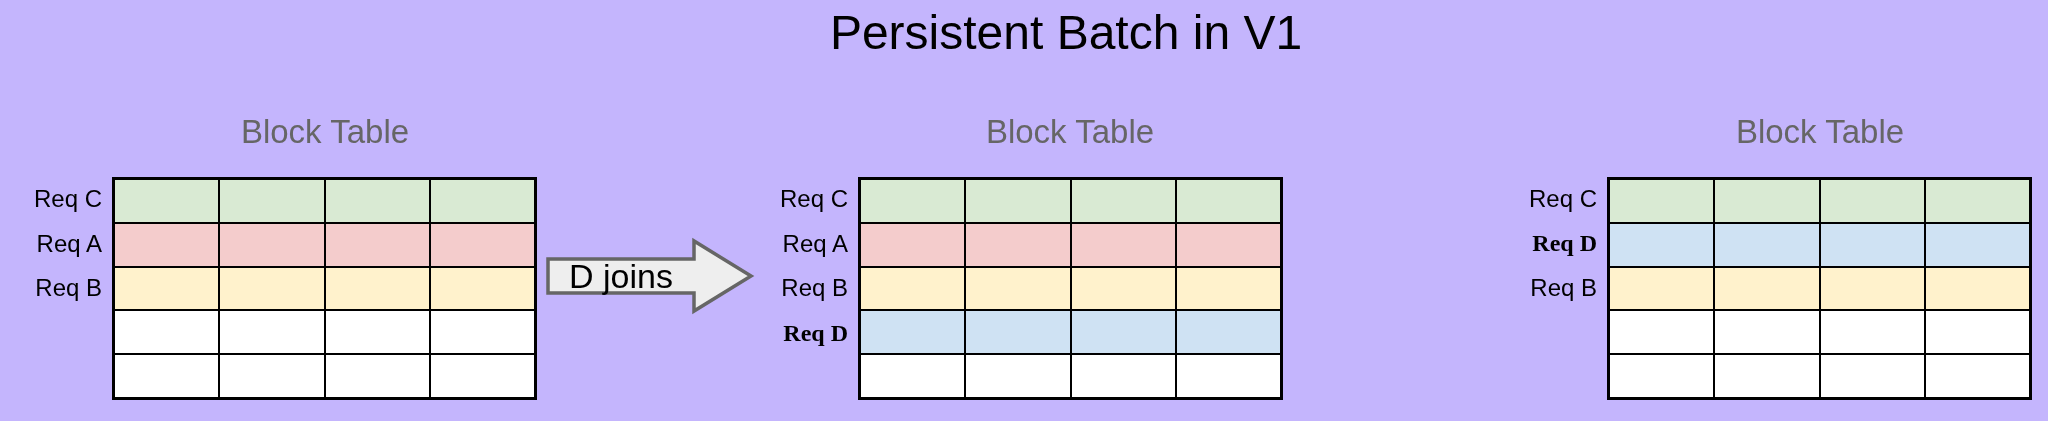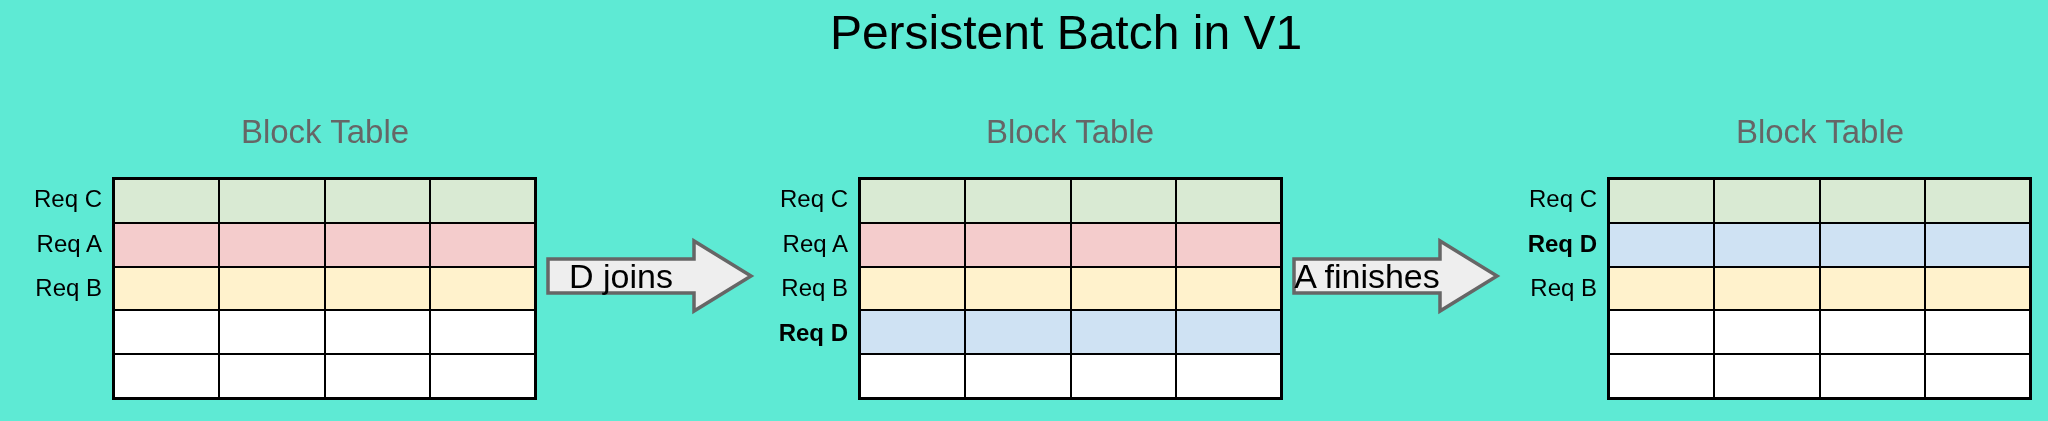--- a/index.html
+++ b/index.html
@@ -5,21 +5,21 @@
   html, body {
     margin: 0;
     padding: 0;
     background: #ffffff;
     font-family: "Liberation Sans", sans-serif;
   }
   .canvas {
     position: relative;
     width: 2048px;
     height: 421px;
-    background: #5eead4;
+    background: #c4b5fd;
     overflow: hidden;
   }
   .main-title {
     position: absolute;
     top: 4px;
     left: 1066px;
     transform: translateX(-50%);
     font-size: 48px;
     line-height: 58px;
     color: #000000;
@@ -72,21 +72,21 @@
 
   .row-label {
     flex: 1 1 0;
     display: flex;
     align-items: center;
     justify-content: flex-end;
     font-size: 24px;
     color: #000000;
     white-space: nowrap;
   }
-  .row-label.bold { font-weight: 700; }
+  .row-label.bold { font-weight: 700; font-family: Liberation Serif, serif; }
 
   .arrow {
     position: absolute;
     top: 236px;
     width: 210px;
     height: 80px;
   }
   .arrow-1 { left: 545px; }
   .arrow-2 { left: 1291px; }
   .arrow svg { display: block; }
@@ -208,20 +208,14 @@
       </div>
   </section>
 
   <div class="arrow arrow-1">
     <svg width="210" height="80" viewBox="0 0 210 80">
       <polygon points="3,23 149,23 149,5 206,40 149,75 149,57 3,57" fill="#eeeeee" stroke="#666666" stroke-width="3.5" stroke-linejoin="miter"></polygon>
     </svg>
     <span class="arrow-label">D joins</span>
   </div>
 
-  <div class="arrow arrow-2">
-    <svg width="210" height="80" viewBox="0 0 210 80">
-      <polygon points="3,23 149,23 149,5 206,40 149,75 149,57 3,57" fill="#eeeeee" stroke="#666666" stroke-width="3.5" stroke-linejoin="miter"></polygon>
-    </svg>
-    <span class="arrow-label">A finishes</span>
-  </div>
 
 </div>
 
 </body></html>

